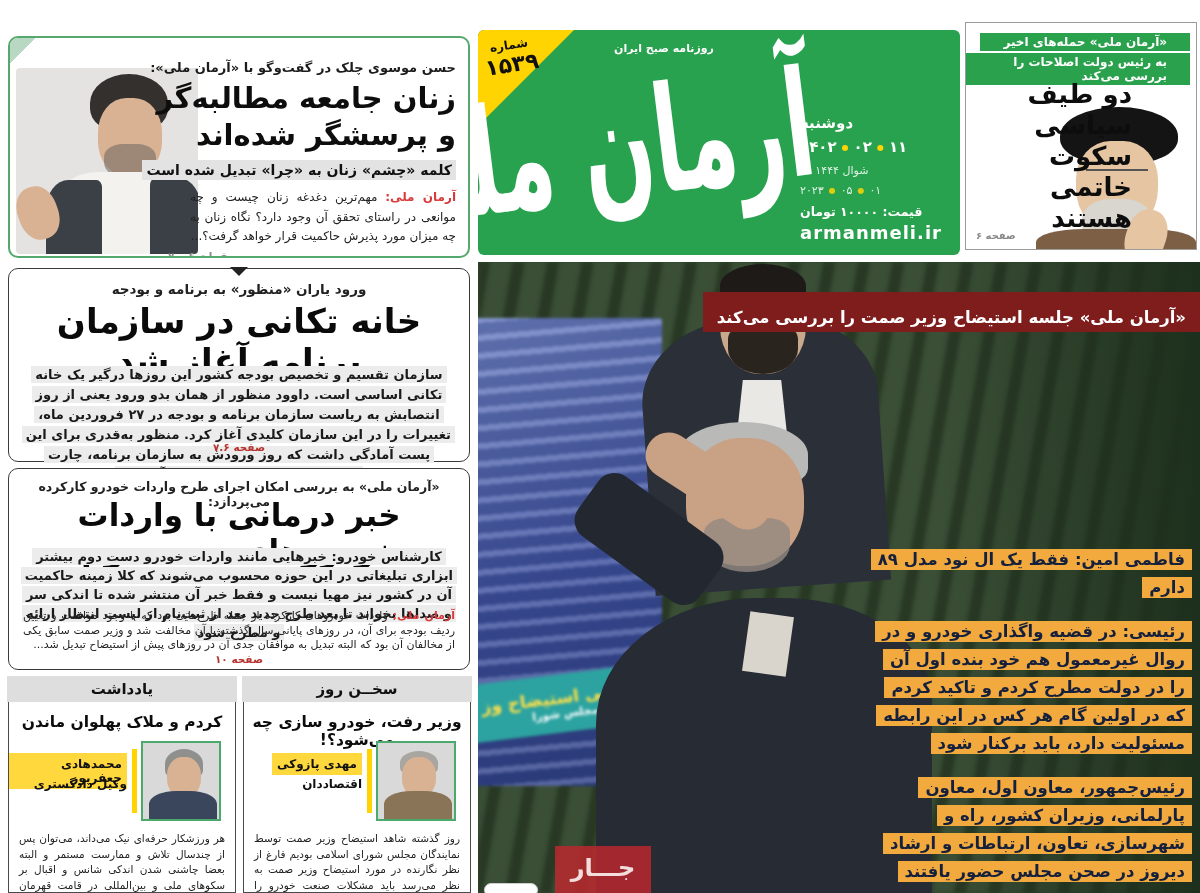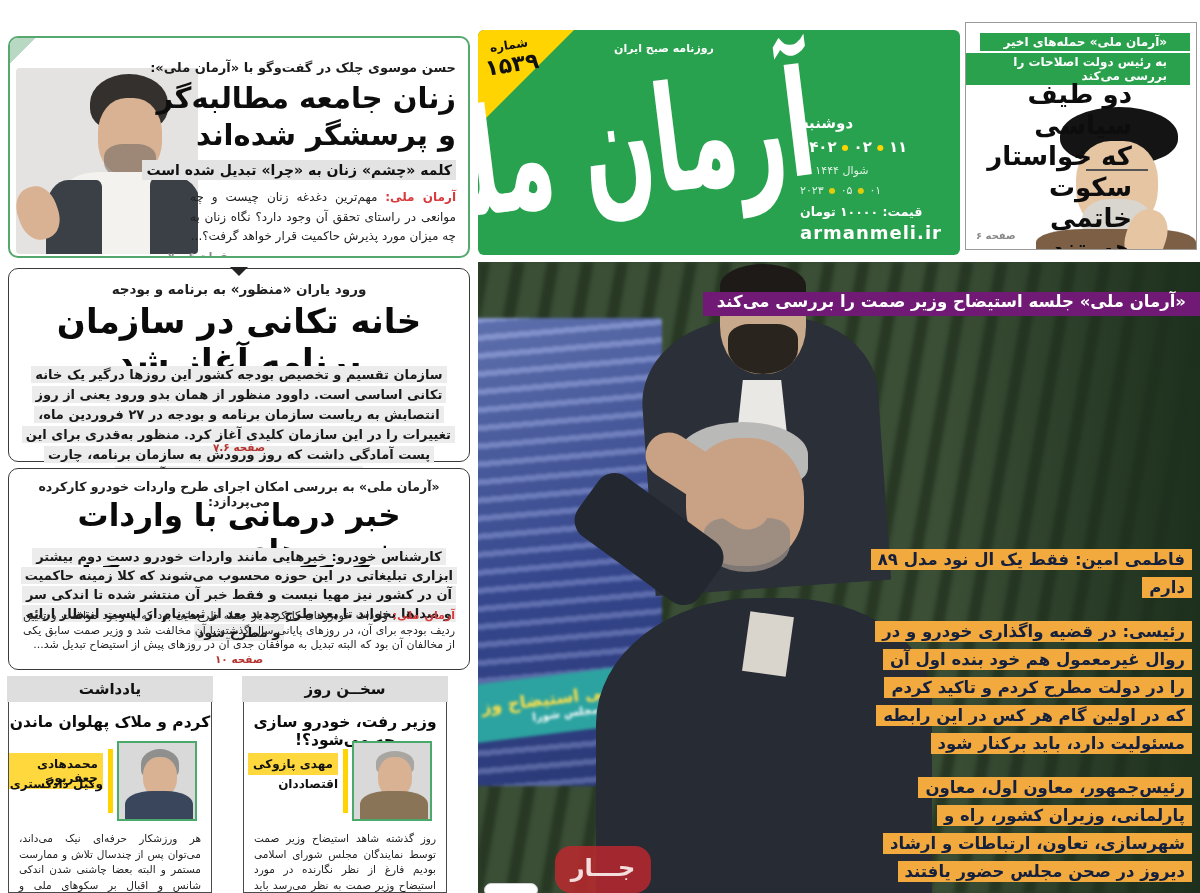--- a/index.html
+++ b/index.html
@@ -67,21 +67,21 @@
 
   
   .cars-box { left:8px; top:468px; width:462px; height:202px; border:1.5px solid #3a3a3a; border-radius:10px; background:#fff; }
   .c-kicker { left:0; right:0; top:10px; text-align:center; font-size:12.5px; font-weight:bold; color:#222; }
   .c-headline { left:0; right:0; top:28px; text-align:center; font-size:31px; font-weight:bold; color:#0a0a0a; }
   .c-subhead { left:12px; right:12px; top:78px; font-size:13px; font-weight:bold; line-height:19px; text-align:center; color:#1a1a1a; }
   .c-body { left:14px; right:14px; top:140px; font-size:11px; line-height:14.5px; text-align:justify; color:#222; }
   .c-pageref { left:0; right:0; top:184px; text-align:center; font-size:10.5px; font-weight:bold; color:#b5342f; }
 
   
-  .colbox { top:690px; width:204px; height:203px; border:1.5px solid #4a4a4a; background:#fff; }
+  .colbox { top:690px; width:228px; height:203px; border:1.5px solid #4a4a4a; background:#fff; }
   .note-box { left:8px; }
   .speech-box { left:243px; }
   .col-header { left:-2px; right:-2px; top:-15px; height:26px; background:#dedede; text-align:center; font-size:15px; font-weight:bold; color:#111; line-height:26px; }
   .col-title { left:0; right:0; top:22px; text-align:center; font-size:15.5px; font-weight:bold; color:#0c0c0c; }
   .author-photo { right:14px; top:50px; width:80px; height:80px; border:2px solid #4aa96b; background:#d9d9d9; overflow:hidden; }
   .a-hair { position:absolute; left:22px; top:6px; width:38px; height:30px; background:#8f8f8d; border-radius:50% 50% 30% 30%; }
   .a-face { position:absolute; left:24px; top:14px; width:34px; height:40px; background:#d8b292; border-radius:45%; }
   .a-suit { position:absolute; left:6px; top:48px; width:68px; height:32px; background:#39465c; border-radius:40% 40% 0 0; }
   .speech-box .a-suit { background:#8a7458; }
   .speech-box .a-hair { top:8px; height:24px; background:#a9a5a0; }
@@ -104,26 +104,26 @@
   .man2-head { position:absolute; left:242px; top:8px; width:86px; height:104px; background:#c9a98b; border-radius:46%; }
   .man2-hair { position:absolute; left:242px; top:2px; width:86px; height:44px; background:#1d1a17; border-radius:50% 50% 20% 20%; }
   .man2-beard { position:absolute; left:250px; top:62px; width:70px; height:50px; background:#2a241f; border-radius:30% 30% 50% 50%; }
   .man1-suit { position:absolute; left:118px; top:336px; width:336px; height:300px; background:#262b34; border-radius:48% 44% 0 0 / 42% 34% 0 0; }
   .man1-shirt { position:absolute; left:268px; top:352px; width:44px; height:60px; background:#d9d4cc; transform:rotate(8deg); }
   .man1-head { position:absolute; left:208px; top:176px; width:118px; height:128px; background:#c9a184; border-radius:46%; }
   .man1-hair { position:absolute; left:200px; top:160px; width:130px; height:66px; background:#b9b9b7; border-radius:50% 50% 30% 30%; }
   .man1-beard { position:absolute; left:226px; top:256px; width:86px; height:54px; background:#938a82; border-radius:30% 30% 55% 55%; opacity:.8; }
   .man1-arm { position:absolute; left:160px; top:196px; width:140px; height:46px; background:#c9a184; border-radius:24px; transform:rotate(33deg); }
   .man1-sleeve { position:absolute; left:96px; top:240px; width:150px; height:74px; background:#23272f; border-radius:20px; transform:rotate(36deg); }
-  .ms-kicker { right:0; top:30px; background:#701a75; color:#fff; font-size:16.5px; font-weight:bold; padding:0 14px 5px; z-index:5; }
+  .ms-kicker { right:0; top:30px; background:#7f1d1d; color:#fff; font-size:16.5px; font-weight:bold; padding:16px 14px 5px; z-index:5; }
   .ms-headline { right:10px; top:62px; text-align:right; color:#fff; font-weight:bold; font-size:66px; line-height:102px; -webkit-text-stroke:2.5px #0b0b0b; text-shadow:0 0 4px rgba(0,0,0,.65); z-index:5; white-space:nowrap; }
   .ms-quotes { right:8px; top:284px; width:322px; text-align:right; z-index:5; }
   .ms-quote { margin-bottom:16px; font-size:16.5px; font-weight:bold; line-height:28px; color:#15213c; }
   .ms-quote span { background:#f2a93e; padding:1px 7px; -webkit-box-decoration-break:clone; box-decoration-break:clone; }
-  .ms-watermark { left:77px; bottom:0; width:96px; height:47px; background:rgba(192,39,45,.82); color:#f3dede; font-size:24px; font-weight:bold; text-align:center; line-height:44px; z-index:6; letter-spacing:1px;border-radius:16px; }
+  .ms-watermark { left:77px; bottom:0; width:96px; height:47px; background:rgba(192,39,45,.82); color:#f3dede; font-size:24px; font-weight:bold; text-align:center; line-height:44px; z-index:6; letter-spacing:1px; }
   .ms-cornerpill { left:6px; bottom:-4px; width:54px; height:14px; background:#fff; border:1px solid #cfcfcf; border-radius:7px; z-index:6; }
 </style>
 </head>
 <body>
 
 <div class="page">
 
   <div class="abs masthead">
     <div class="abs issue-corner"></div>
     <div class="abs issue-inner">
@@ -162,21 +162,20 @@
       <div class="kh-beard"></div>
       <div class="kh-robe"></div>
       <div class="kh-hand"></div>
     </div>
     <div class="abs kh-kickers">
       <span class="kh-kick">«آرمان ملی» حمله‌های اخیر</span><br>
       <span class="kh-kick">به رئیس دولت اصلاحات را بررسی می‌کند</span>
     </div>
     <div class="abs kh-headline">
       <div>دو طیف سیاسی</div>
-      <div>که خواستار</div>
       <div>سکوت خاتمی</div>
       <div>هستند</div>
     </div>
     <div class="abs kh-pageref">صفحه ۶</div>
   </div>
 
   <div class="abs women-box">
     <div class="abs fold"></div>
     <div class="abs w-photo">
       <div class="w-hair"></div>

